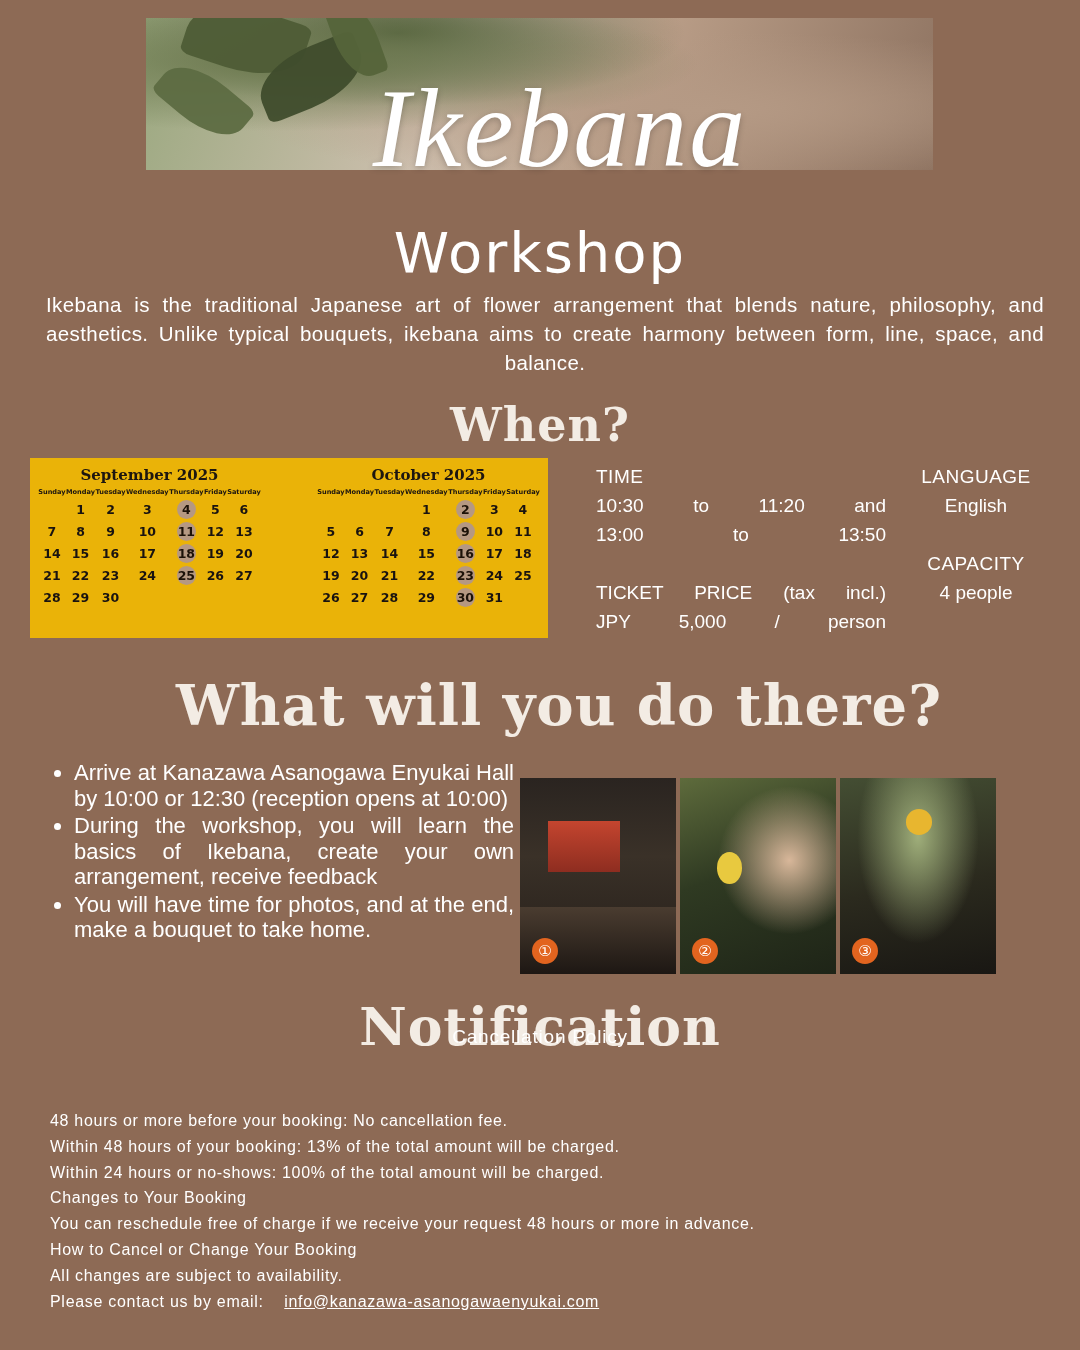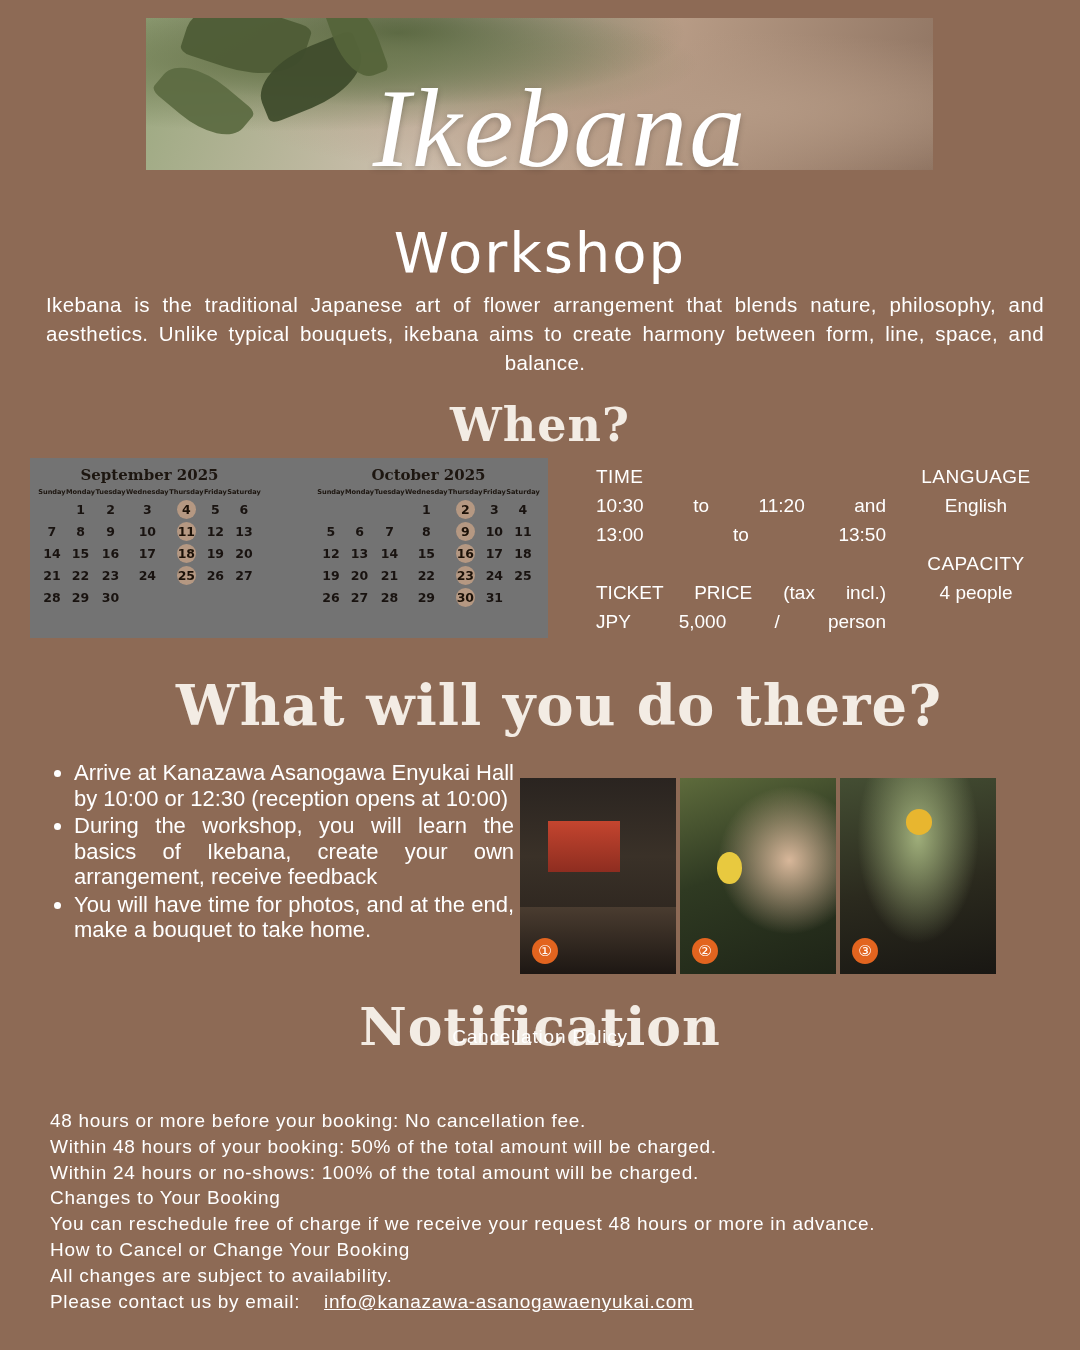--- a/index.html
+++ b/index.html
@@ -98,21 +98,21 @@
   #heading-what  { top: 672px; font-size: 56px; margin-left: 19px; }
   #heading-notif { top: 996px; font-size: 52px; }
 
   
   .cal-card {
     position: absolute;
     left: 30px;
     top: 458px;
     width: 518px;
     height: 180px;
-    background: #737373;
+    background: #eab308;
     color: #2a2118;
     display: flex;
     gap: 40px;
   }
   .cal {
     flex: 1;
     padding: 6px 8px 4px 8px;
     box-sizing: border-box;
   }
   .cal h4 {
@@ -268,21 +268,21 @@
     width: 100%;
     text-align: center;
     font-size: 19px;
     letter-spacing: .8px;
   }
   .notif-body {
     position: absolute;
     left: 50px;
     top: 1108px;
     width: 990px;
-    font-size: 19px;
+    font-size: 16px;
     line-height: 25.8px;
   }
   .notif-body .line { white-space: nowrap; letter-spacing: .7px; }
   .mail {
     color: #ffffff;
     text-decoration: underline;
   }
   .spacer-word { letter-spacing: .7px; }
 </style>
 </head>
@@ -469,21 +469,21 @@
     <div class="badge">③</div>
   </div>
 </div>
 
 <div class="heading" id="heading-notif">Notification</div>
 
 <div class="notif-title">Cancellation Policy</div>
 
 <div class="notif-body">
   <div class="line">48 hours or more before your booking: No cancellation fee.</div>
-  <div class="line">Within 48 hours of your booking: 50% of the total amount will be charged.</div>
+  <div class="line">Within 48 hours of your booking: 13% of the total amount will be charged.</div>
   <div class="line">Within 24 hours or no-shows: 100% of the total amount will be charged.</div>
   <div class="line">Changes to Your Booking</div>
   <div class="line">You can reschedule free of charge if we receive your request 48 hours or more in advance.</div>
   <div class="line">How to Cancel or Change Your Booking</div>
   <div class="line">All changes are subject to availability.</div>
   <div class="line">
     <span class="spacer-word">Please contact us by email:</span>
     &nbsp;&nbsp;
     <a class="mail" href="#">info@kanazawa-asanogawaenyukai.com</a>
   </div>

